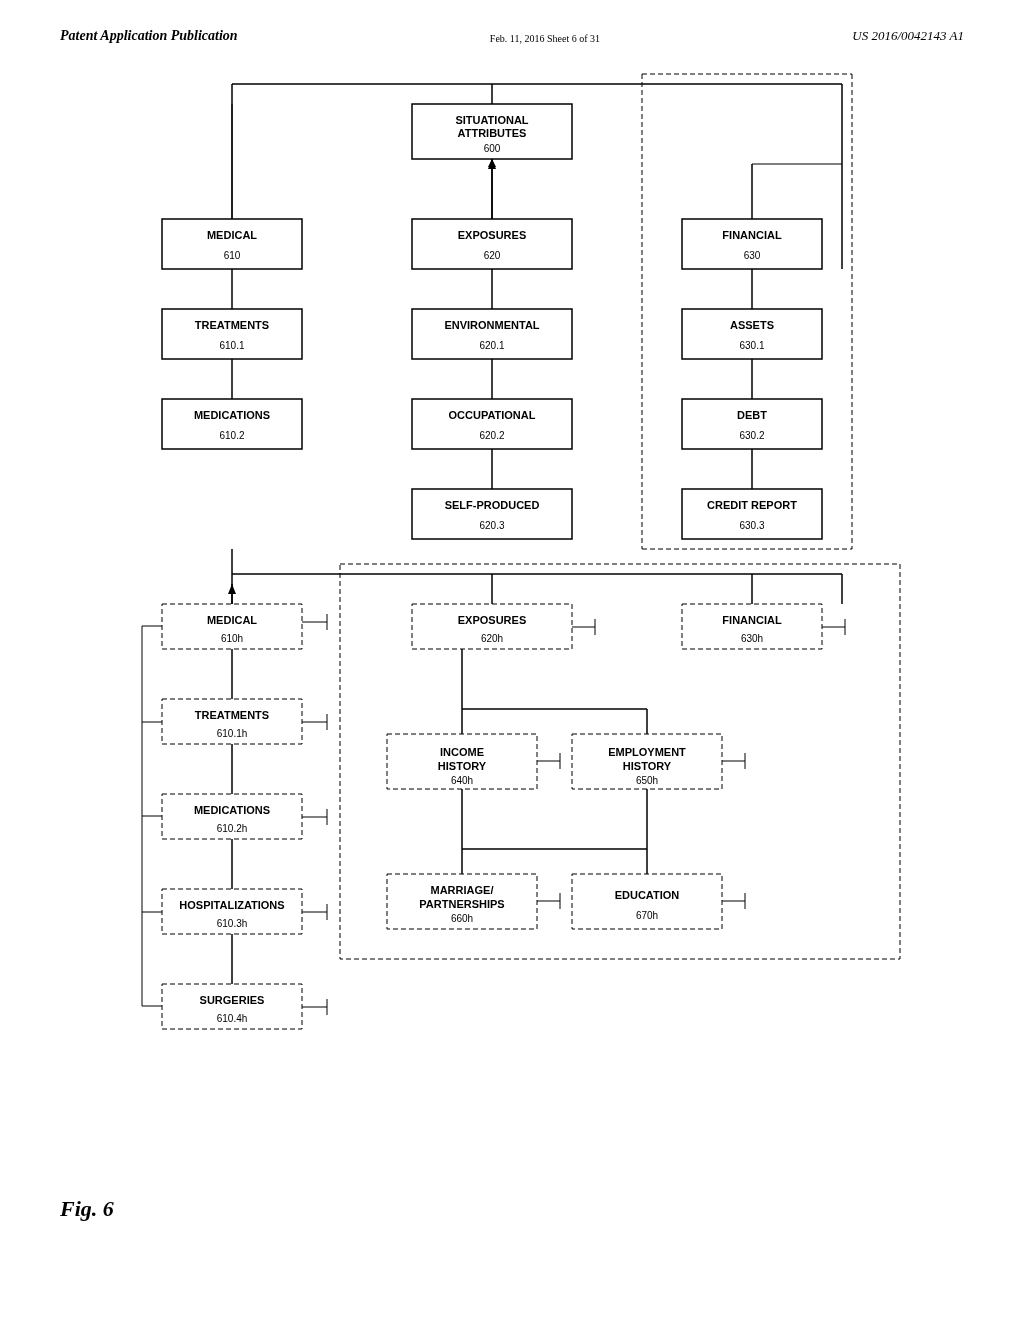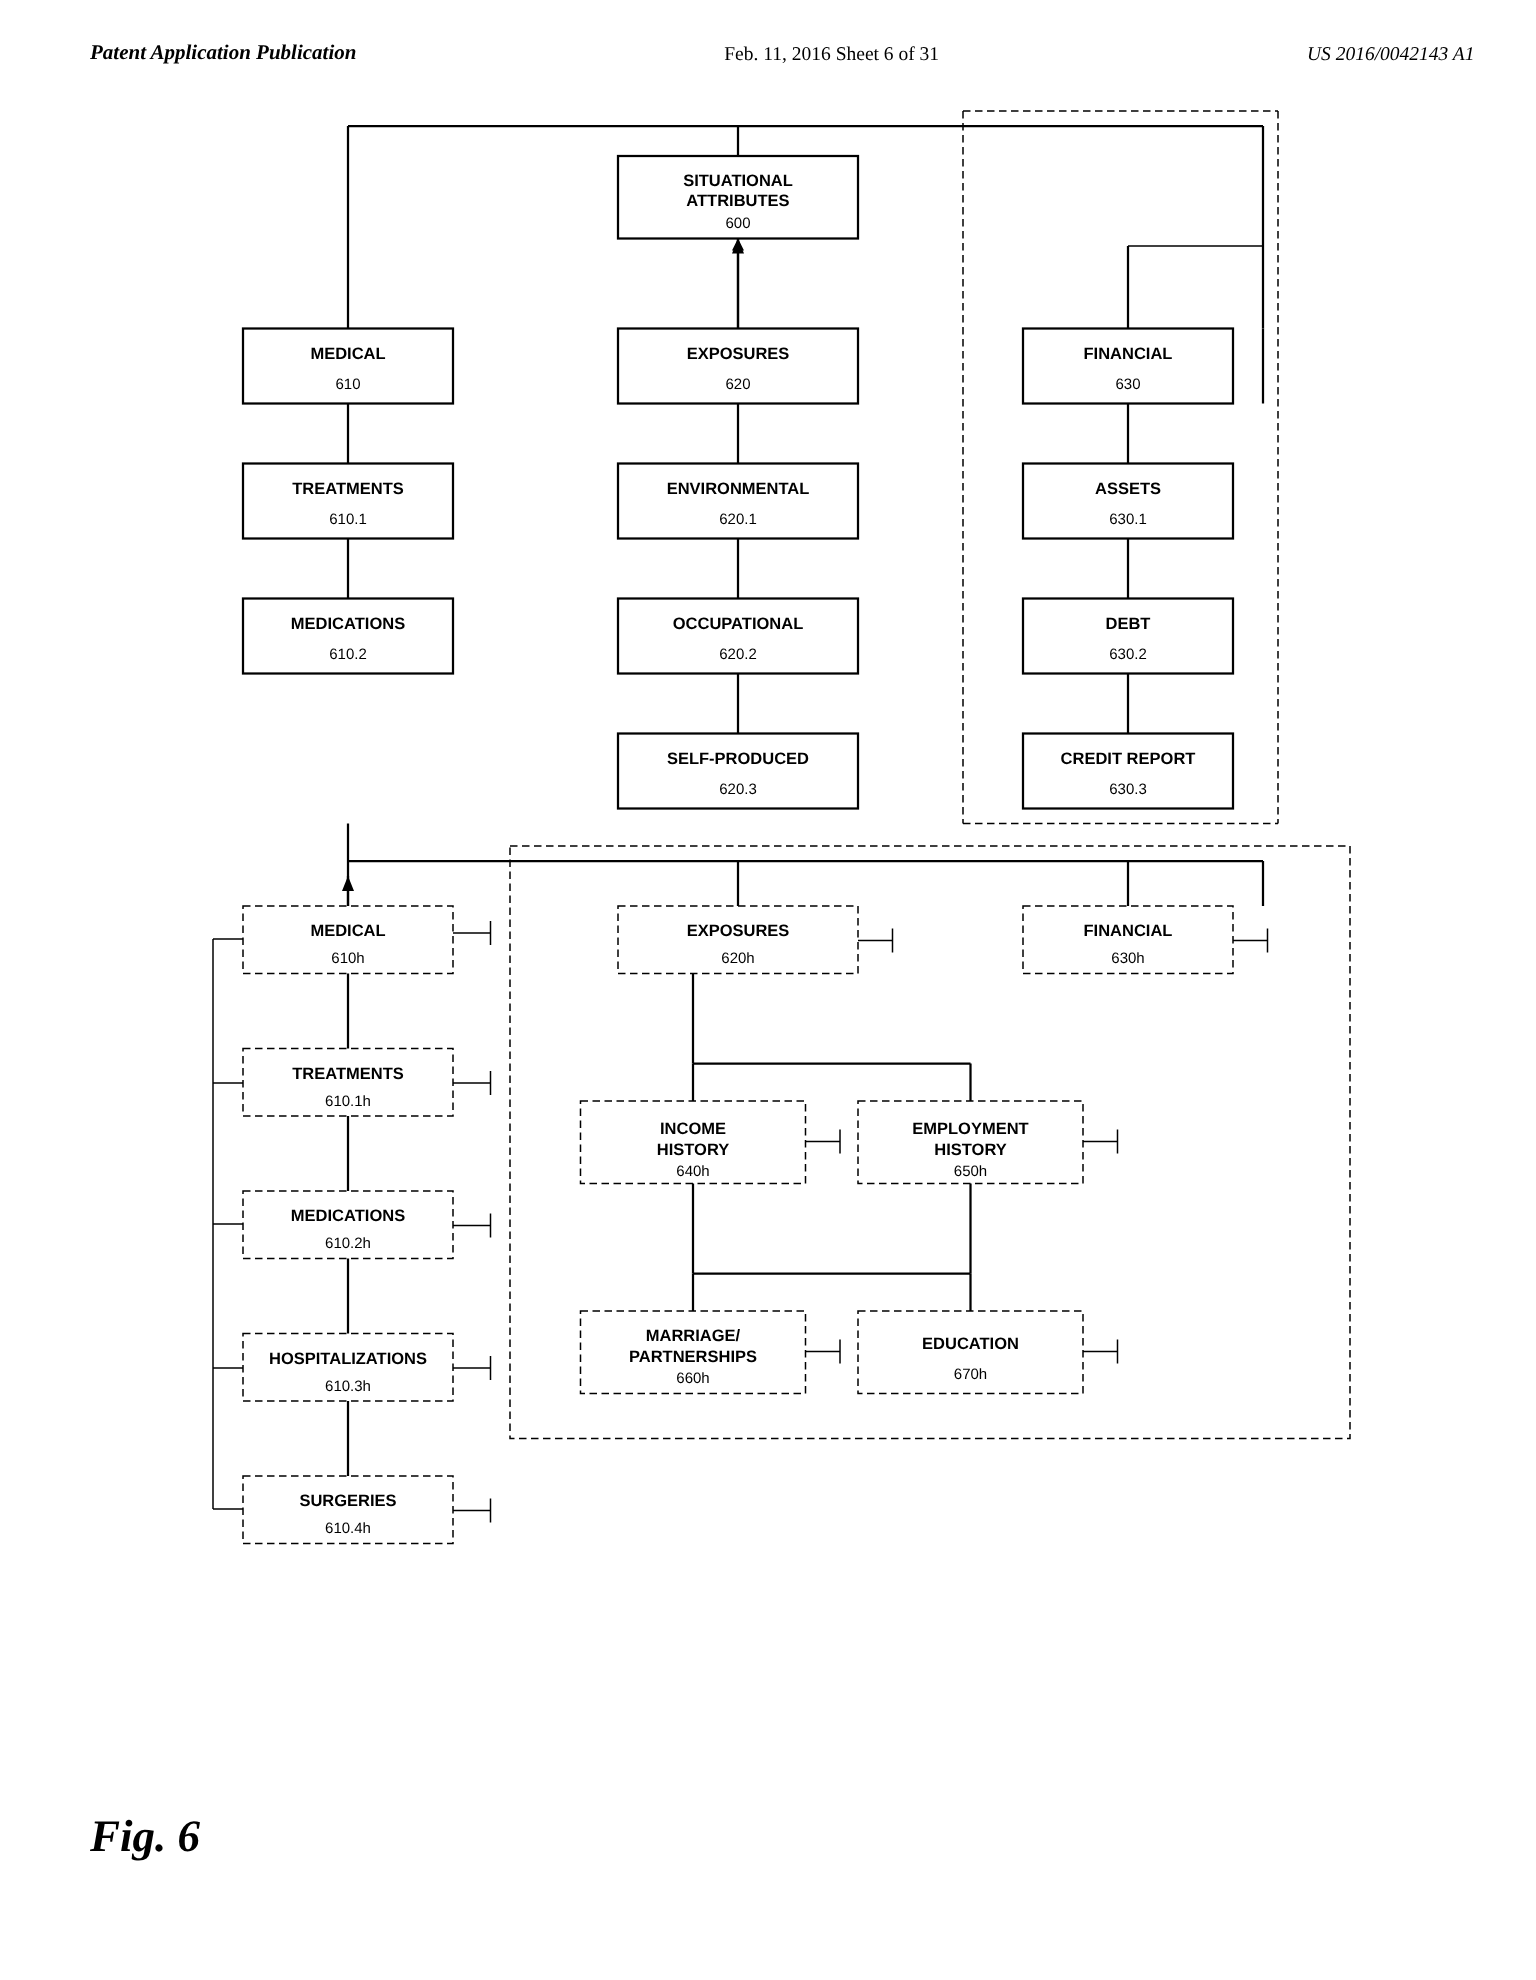--- a/index.html
+++ b/index.html
@@ -10,30 +10,30 @@
       min-height: 1320px;
       position: relative;
       overflow-x: hidden;
     }
 
     
     .header {
       display: flex;
       justify-content: space-between;
       align-items: flex-end;
-      padding: 28px 41px 0 60px;
+      padding: 28px 60px 0 60px;
       font-size: 13px;
     }
     .header-left {
       font-weight: bold;
       font-size: 14px;
       font-style: italic;
     }
     .header-center {
-      font-size: 13px;
+      font-size: 10px;
     }
     .header-right {
       font-size: 13px;
       font-style: italic;
     }
 
     
     .diagram-area {
       position: relative;
       width: 100%;
@@ -42,23 +42,23 @@
 
     svg.diagram {
       display: block;
       margin: 0 auto;
       overflow: visible;
     }
 
     
     .fig-label {
       position: absolute;
-      bottom: 12px;
+      bottom: 32px;
       left: 60px;
-      font-size: 30px;
+      font-size: 22px;
       font-style: italic;
       font-weight: bold;
     }
   </style>
 </head>
 <body>
 
 <div class="header">
   <span class="header-left">Patent Application Publication</span>
   <span class="header-center">Feb. 11, 2016   Sheet 6 of 31</span>

